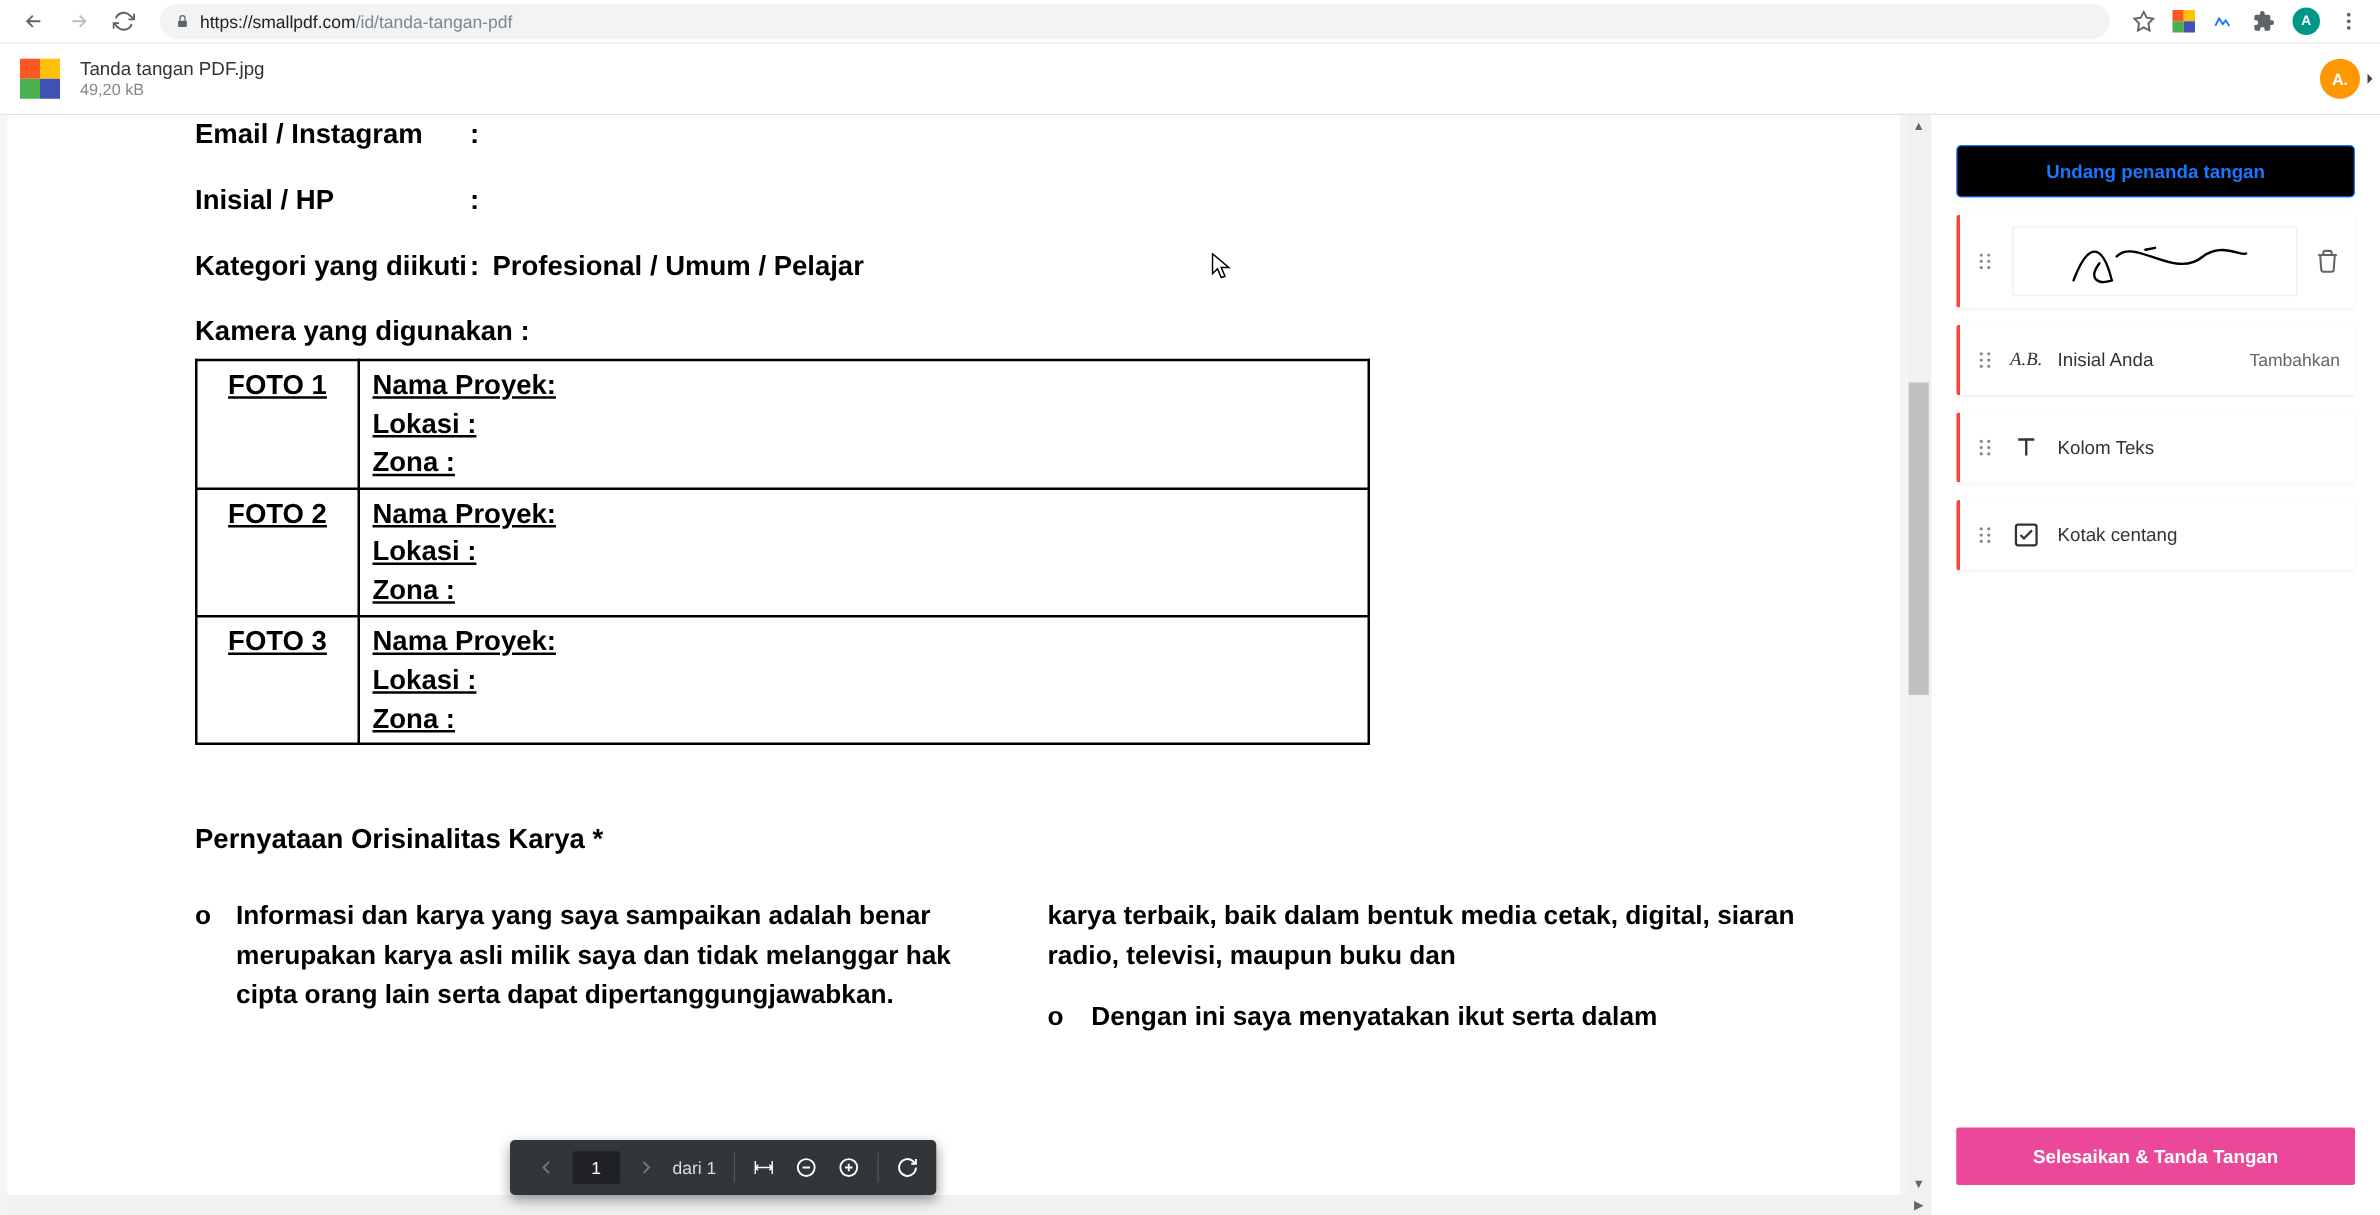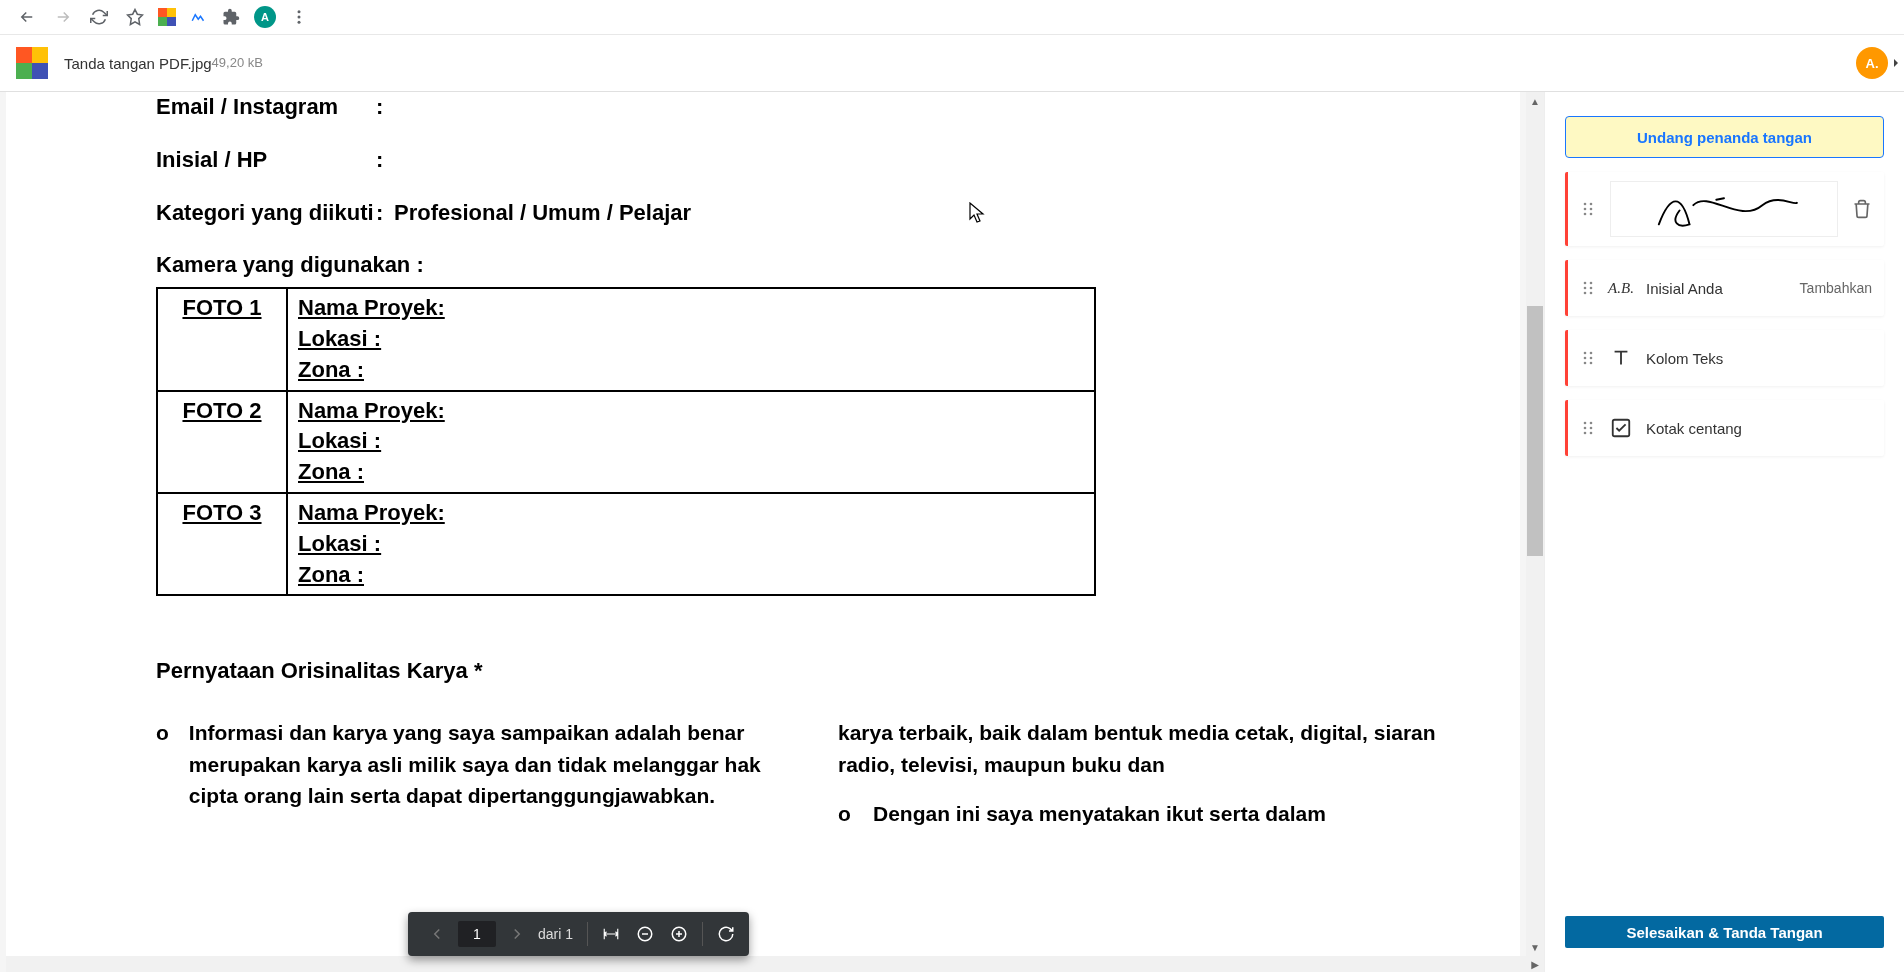--- a/index.html
+++ b/index.html
@@ -15,21 +15,21 @@
 .url-gray { color:#80868b; }
 .chrome-right { display:flex; align-items:center; gap:14px; padding:0 8px; }
 .star-ic { width:18px; height:18px; color:#5f6368; }
 .ext-box { width:18px; height:18px; }
 .avatar-circ { width:22px; height:22px; border-radius:50%; background:#009688; color:#fff; display:flex; align-items:center; justify-content:center; font-size:11px; font-weight:bold; }
 .colorbox2 { width:18px; height:18px; display:grid; grid-template-columns:1fr 1fr; grid-template-rows:1fr 1fr; }
 
 
 .app-header { height:56px; display:flex; align-items:center; padding:0 16px; background:#fff; }
 .colorbox { width:32px; height:32px; margin-right:16px; display:grid; grid-template-columns:1fr 1fr; grid-template-rows:1fr 1fr; }
-.file-meta { display:flex; flex-direction:row; }
+.file-meta { display:flex; flex-direction:column; }
 .file-name { font-size:15px; color:#333; }
 .file-size { font-size:13px; color:#888; }
 .user-badge { margin-left:auto; width:32px; height:32px; border-radius:50%; background:#ff9800; color:#fff; display:flex; align-items:center; justify-content:center; font-size:13px; font-weight:bold; position:relative; }
 .user-badge::after { content:""; position:absolute; right:-10px; top:50%; border-left:4px solid #444; border-top:4px solid transparent; border-bottom:4px solid transparent; transform:translateY(-50%); }
 
 
 .main { position:absolute; top:91px; left:0; right:0; bottom:0; display:flex; border-top:1px solid #e0e0e0;justify-content:flex-end;}
 .doc-area { flex:1; position:relative; background:#f5f5f5; overflow:hidden; }
 .doc-scroll { position:absolute; top:0; left:6px; right:24px; bottom:0; background:#fff; }
 
@@ -63,51 +63,58 @@
 .pdf-seg { display:flex; align-items:center; gap:6px; padding:0 6px; }
 .pdf-btn { width:30px; height:30px; display:flex; align-items:center; justify-content:center; color:#fff; border-radius:2px; cursor:pointer;}
 .pdf-btn.dis { color:#777; }
 .pdf-input { width:38px; height:26px; background:#202124; border:none; color:#fff; text-align:center; font-size:14px; border-radius:2px;}
 .pdf-text { color:#ddd; }
 .pdf-div { width:1px; height:24px; background:#555; margin:0 4px; }
 .pdf-ic { width:18px; height:18px; }
 
 
 .side { width:360px; background:#fff; padding:24px 20px; display:flex; flex-direction:column; gap:14px; border-left:1px solid #eee;}
-.invite-btn { height:42px; border:1.5px solid #1976ff; color:#1976ff; background:#fef9c3; border-radius:4px; font-weight:bold; font-size:15px; cursor:pointer; }
+.invite-btn { height:42px; border:1.5px solid #1976ff; color:#1976ff; background:#000000; border-radius:4px; font-weight:bold; font-size:15px; cursor:pointer; }
 
 .tool-row { height:56px; display:flex; align-items:center; background:#fff; border-left:3px solid #ff4136; padding:0 12px; gap:14px; box-shadow:0 1px 3px rgba(0,0,0,.06); border-radius:2px; }
 .tool-row.sig { height:74px; }
 .drag-handle { width:16px; height:16px; color:#888; }
 .tool-icon { width:22px; height:22px; color:#333; flex-shrink:0; display:flex; align-items:center; justify-content:center;}
 .tool-label { font-size:15px; color:#333; flex:1; }
 .tool-action { font-size:14px; color:#666; }
 .trash-ic { width:20px; height:20px; color:#666; margin-left:auto; }
 .sig-img { flex:1; height:56px; border:1px solid #eee; padding:4px 8px; display:flex; align-items:center;}
 .sig-img svg { width:100%; height:100%; }
 
-.finish-btn { margin-top:auto; height:32px; background:#0369a1; color:#fff; font-weight:bold; font-size:15px; border:none; border-radius:2px; cursor:not-allowed;}
+.finish-btn { margin-top:auto; height:46px; background:#ec4899; color:#fff; font-weight:bold; font-size:15px; border:none; border-radius:2px; cursor:not-allowed;}
 svg { display:block; }
 .ab-text{ font-family:'Times New Roman',serif; font-style:italic; font-size:15px;}
 </style>
 </head>
 <body>
 
 <div class="chrome-bar">
   <div class="nav-icons">
     <svg class="nav-ic" viewBox="0 0 24 24" fill="none" stroke="currentColor" stroke-width="2">
         <path d="M19 12H5M11 18l-6-6 6-6"></path>
       </svg>
     <svg class="nav-ic" viewBox="0 0 24 24" fill="none" stroke="#bdbdbd" stroke-width="2">
         <path d="M5 12h14M13 6l6 6-6 6"></path>
       </svg>
     <svg class="nav-ic" viewBox="0 0 24 24" fill="none" stroke="currentColor" stroke-width="2">
         <path d="M23 4v6h-6M1 20v-6h6"></path>
         <path d="M3.51 9a9 9 0 0114.85-3.36L23 10M1 14l4.64 4.36A9 9 0 0020.49 15"></path>
       </svg>
+  </div>
+  <div class="addr-wrap">
+    <svg class="lock-ic" viewBox="0 0 24 24" fill="currentColor">
+        <rect x="5" y="11" width="14" height="10" rx="2"></rect>
+        <path d="M8 11V7a4 4 0 018 0v4" fill="none" stroke="currentColor" stroke-width="2"></path>
+      </svg>
+    <span class="url-text"><span>https://smallpdf.com</span><span class="url-gray">/id/tanda-tangan-pdf</span></span>
   </div>
   <div class="chrome-right">
     <svg class="star-ic" viewBox="0 0 24 24" fill="none" stroke="currentColor" stroke-width="2">
         <path d="M12 2l3.09 6.26L22 9.27l-5 4.87L18.18 22 12 18.56 5.82 22 7 14.14 2 9.27l6.91-1.01L12 2z"></path>
       </svg>
     <div class="colorbox2">
       <div style="background:#ff5722"></div>
         <div style="background:#ffc107"></div>
       <div style="background:#4caf50"></div>
         <div style="background:#3f51b5"></div>

